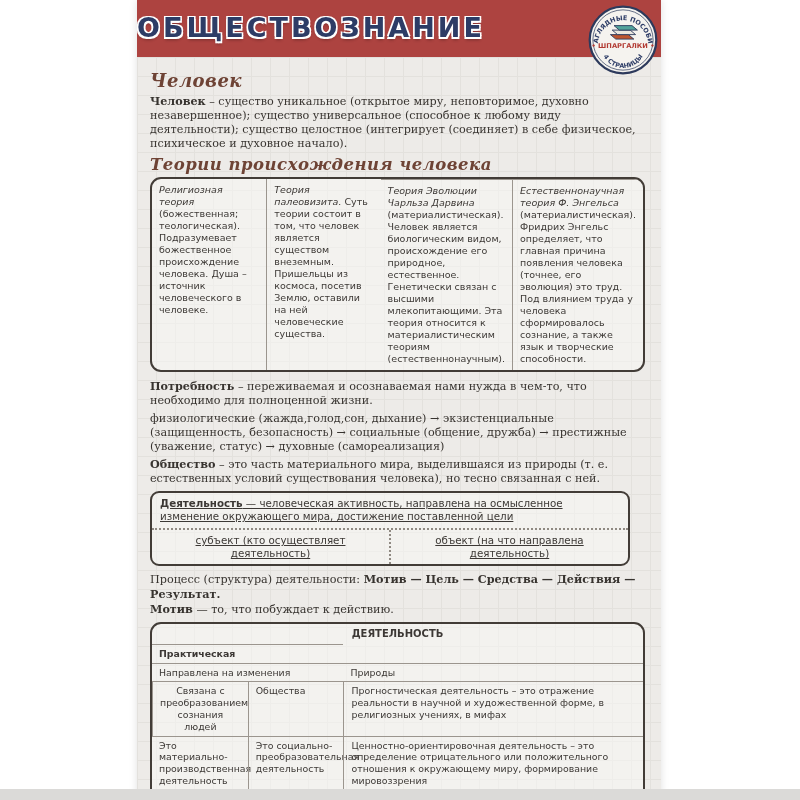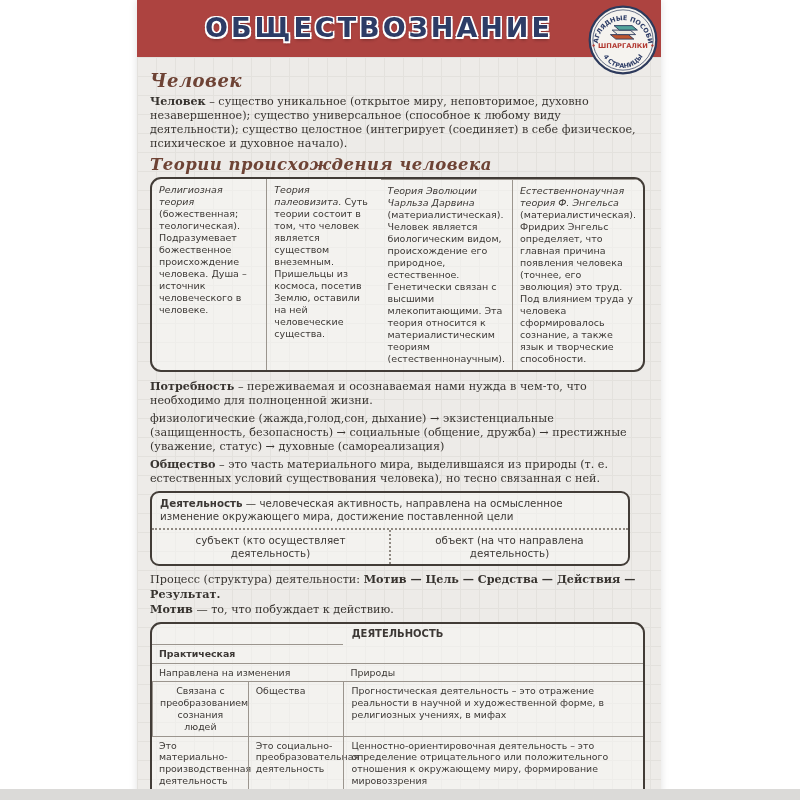--- a/index.html
+++ b/index.html
@@ -7,21 +7,21 @@
        font-family:"DejaVu Serif", serif;color:#37332f;}
   .page{position:absolute;inset:0;background:#ffffff;}
   .card{position:absolute;left:137px;top:0;width:524px;height:800px;
         background-color:#edebe8;
         background-image:linear-gradient(#e3e1dd 1px, transparent 1px),
                          linear-gradient(90deg,#e3e1dd 1px, transparent 1px);
         background-size:19px 19px;
         box-shadow:0 0 8px rgba(0,0,0,.12);
         overflow:hidden;}
   .band{position:relative;height:57px;background:#ad4340;}
-  .band-title{position:absolute;left:0;right:40px;top:12px;text-align:center;
+  .band-title{position:absolute;left:0;right:40px;top:12px;
         font-family:"DejaVu Sans", sans-serif;font-weight:bold;font-size:27px;letter-spacing:3px;
         color:#2d3c66;
         text-shadow:-1.5px -1.5px 0 #fff,1.5px -1.5px 0 #fff,-1.5px 1.5px 0 #fff,1.5px 1.5px 0 #fff,0 3px 3px rgba(60,20,20,.45);}
   .badge{position:absolute;right:2px;top:4px;width:72px;height:72px;z-index:5;}
   .content{padding:0 16px 0 13px;}
   .h-script{font-family:"DejaVu Serif", serif;font-style:italic;font-weight:bold;
         color:#6e4335;font-size:16.5px;letter-spacing:.5px;margin:0;}
   .h1{margin-top:13px;margin-bottom:3px;font-size:18px;}
   .para{font-size:11.2px;line-height:14px;margin:0 0 4px 0;text-align:left;}
   .term{font-weight:bold;}
@@ -30,21 +30,21 @@
   .tbl-theories{margin:3px 0 7px 0;border:2.5px solid #423c37;border-radius:11px;overflow:hidden;
         display:grid;grid-template-columns:1fr 1fr 1fr 1fr;background:rgba(248,247,244,.55);
         font-family:"DejaVu Sans", sans-serif;font-size:9.5px;line-height:12px;color:#3c3835;}
   .tbl-theories .cell{padding:5px 7px;}
   .tbl-theories .c-right{border-left:1px solid #9b958e;}
   .tbl-theories .r-bottom{border-top:1px solid #9b958e;}
   .lead-i{font-style:italic;}
   
   .box-act{margin:5px 15px 6px 0;border:2.5px solid #423c37;border-radius:9px;overflow:hidden;
         background:rgba(248,247,244,.55);font-family:"DejaVu Sans", sans-serif;
-        font-size:10.3px;line-height:13px;color:#3c3835;}
+        font-size:10.3px;line-height:13px;color:#3c3835;text-decoration:underline;}
   .box-act .def{padding:4px 8px 5px 8px;}
   .box-act .so-row{display:flex;border-top:2px dotted #8f8982;}
   .box-act .so{flex:1;text-align:center;padding:4px 4px;}
   .box-act .so+.so{border-left:2px dotted #8f8982;}
   
   .proc{margin:2px 0 5px 0;}
   
   .tbl-act{margin:4px 0 7px 0;border:2.5px solid #423c37;border-radius:11px;overflow:hidden;
         display:grid;grid-template-columns:19.5% 19.5% 1fr;background:rgba(248,247,244,.55);
         font-family:"DejaVu Sans", sans-serif;font-size:9.4px;line-height:11.8px;color:#3c3835;}

